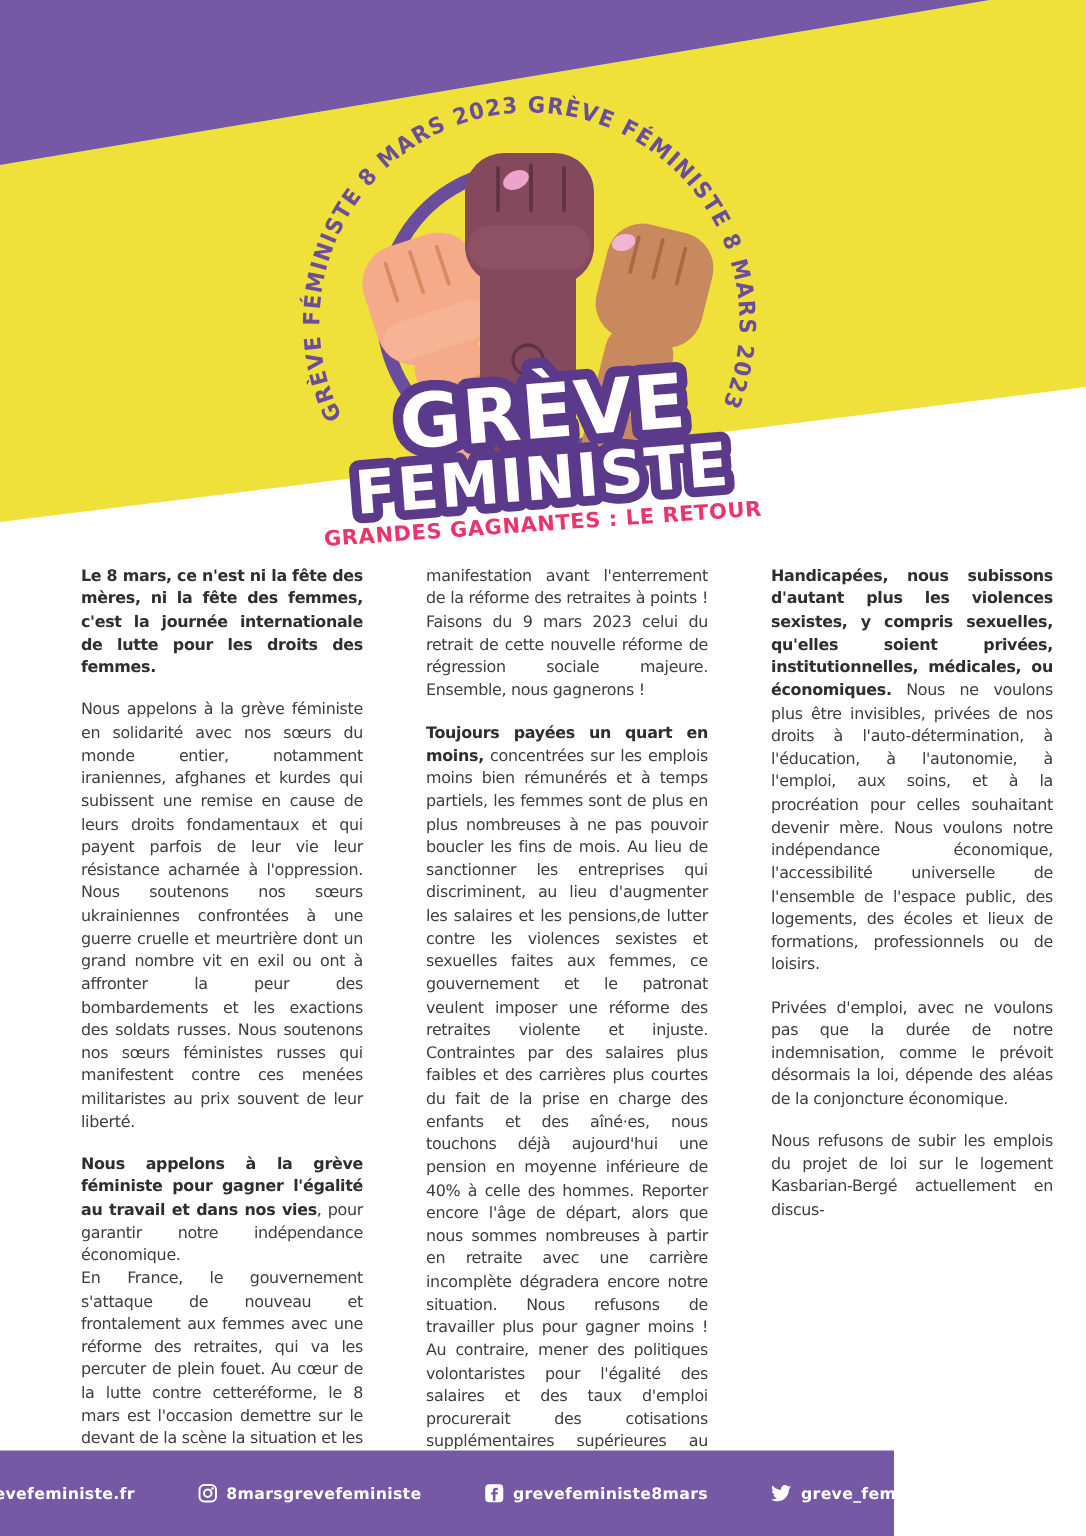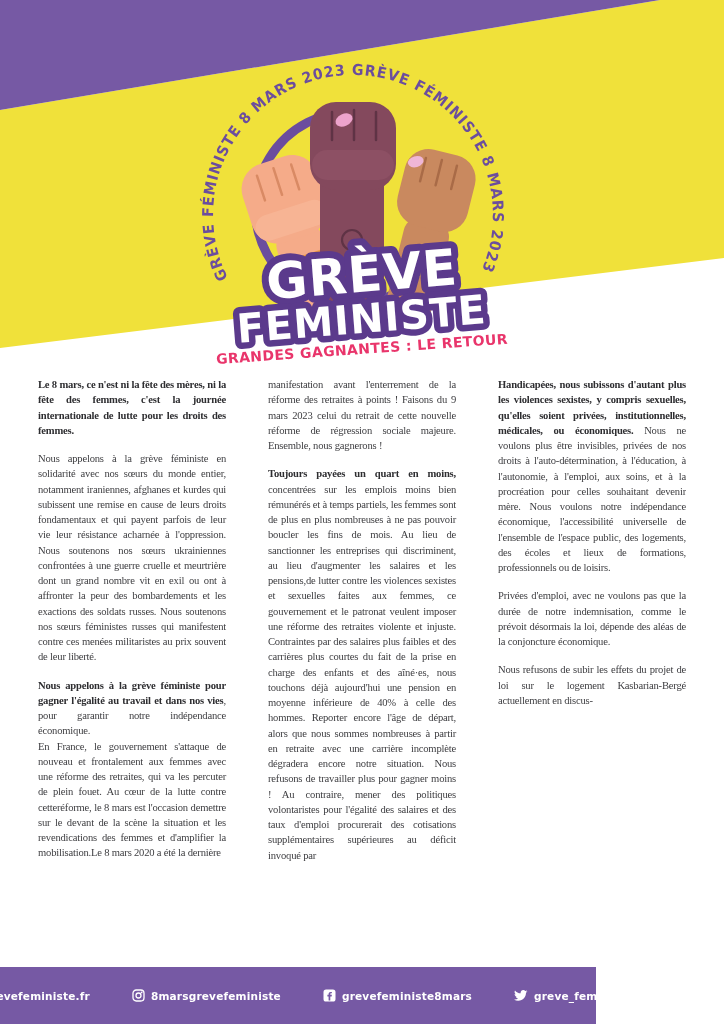--- a/index.html
+++ b/index.html
@@ -15,27 +15,26 @@
   .banner-svg {
     position: absolute;
     top: 0; left: 0;
     width: 724px; height: 400px;
     display: block;
   }
   
   .columns {
     position: absolute;
     top: 377px;
-    left: 38px;
+    left: 54px;
     width: 648px;
     height: 589px;
     display: flex;
     gap: 42px;
     overflow: hidden;
-    font-family: Liberation Serif, serif;
   }
   .col {
     flex: 1 1 0;
     font-size: 10.6px;
     line-height: 1.44;
     letter-spacing: -0.2px;
     color: #3d3d40;
     text-align: justify;
     hyphens: auto;
   }
@@ -132,21 +131,21 @@
         <p class="tight"><span class="b">Nous appelons à la grève féministe pour gagner l'égalité au travail et dans nos vies</span><span>, pour garantir notre indépendance économique.</span></p>
         <p><span>En France, le gouvernement s'attaque de nouveau et frontalement aux femmes avec une réforme des retraites, qui va les percuter de plein fouet. Au cœur de la lutte contre cetteréforme, le 8 mars est l'occasion demettre sur le devant de la scène la situation et les revendications des femmes et d'amplifier la mobilisation.Le 8 mars 2020 a été la dernière</span></p>
       </div>
       <div class="col">
         <p><span>manifestation avant l'enterrement de la réforme des retraites à points ! Faisons du 9 mars 2023 celui du retrait de cette nouvelle réforme de régression sociale majeure. Ensemble, nous gagnerons !</span></p>
         <p><span class="b">Toujours payées un quart en moins,</span><span> concentrées sur les emplois moins bien rémunérés et à temps partiels, les femmes sont de plus en plus nombreuses à ne pas pouvoir boucler les fins de mois. Au lieu de sanctionner les entreprises qui discriminent, au lieu d'augmenter les salaires et les pensions,de lutter contre les violences sexistes et sexuelles faites aux femmes, ce gouvernement et le patronat veulent imposer une réforme des retraites violente et injuste. Contraintes par des salaires plus faibles et des carrières plus courtes du fait de la prise en charge des enfants et des aîné·es, nous touchons déjà aujourd'hui une pension en moyenne inférieure de 40% à celle des hommes. Reporter encore l'âge de départ, alors que nous sommes nombreuses à partir en retraite avec une carrière incomplète dégradera encore notre situation. Nous refusons de travailler plus pour gagner moins ! Au contraire, mener des politiques volontaristes pour l'égalité des salaires et des taux d'emploi procurerait des cotisations supplémentaires supérieures au déficit invoqué par</span></p>
       </div>
       <div class="col">
         <p><span class="b">Handicapées, nous subissons d'autant plus les violences sexistes, y compris sexuelles, qu'elles soient privées, institutionnelles, médicales, ou économiques.</span><span> Nous ne voulons plus être invisibles, privées de nos droits à l'auto-détermination, à l'éducation, à l'autonomie, à l'emploi, aux soins, et à la procréation pour celles souhaitant devenir mère. Nous voulons notre indépendance économique, l'accessibilité universelle de l'ensemble de l'espace public, des logements, des écoles et lieux de formations, professionnels ou de loisirs.</span></p>
         <p><span>Privées d'emploi, avec ne voulons pas que la durée de notre indemnisation, comme le prévoit désormais la loi, dépende des aléas de la conjoncture économique.</span></p>
-        <p><span>Nous refusons de subir les effets du projet de loi sur le logement Kasbarian-Bergé actuellement en discus-</span></p>
+        <p><span>Nous refusons de subir les emplois du projet de loi sur le logement Kasbarian-Bergé actuellement en discus-</span></p>
       </div>
     </div>
 
   <div class="footer">
     <div class="footer-item">
       <svg width="13" height="13" viewBox="0 0 13 13">
         <circle cx="6.5" cy="6.5" r="5.2" fill="none" stroke="#ffffff" stroke-width="1.2"></circle>
         <path d="M1.3 6.5h10.4 M6.5 1.3c2.1 1.7 2.1 8.7 0 10.4 M6.5 1.3c-2.1 1.7-2.1 8.7 0 10.4" fill="none" stroke="#ffffff" stroke-width="1"></path>
       </svg>
       <span>grevefeministe.fr</span>

